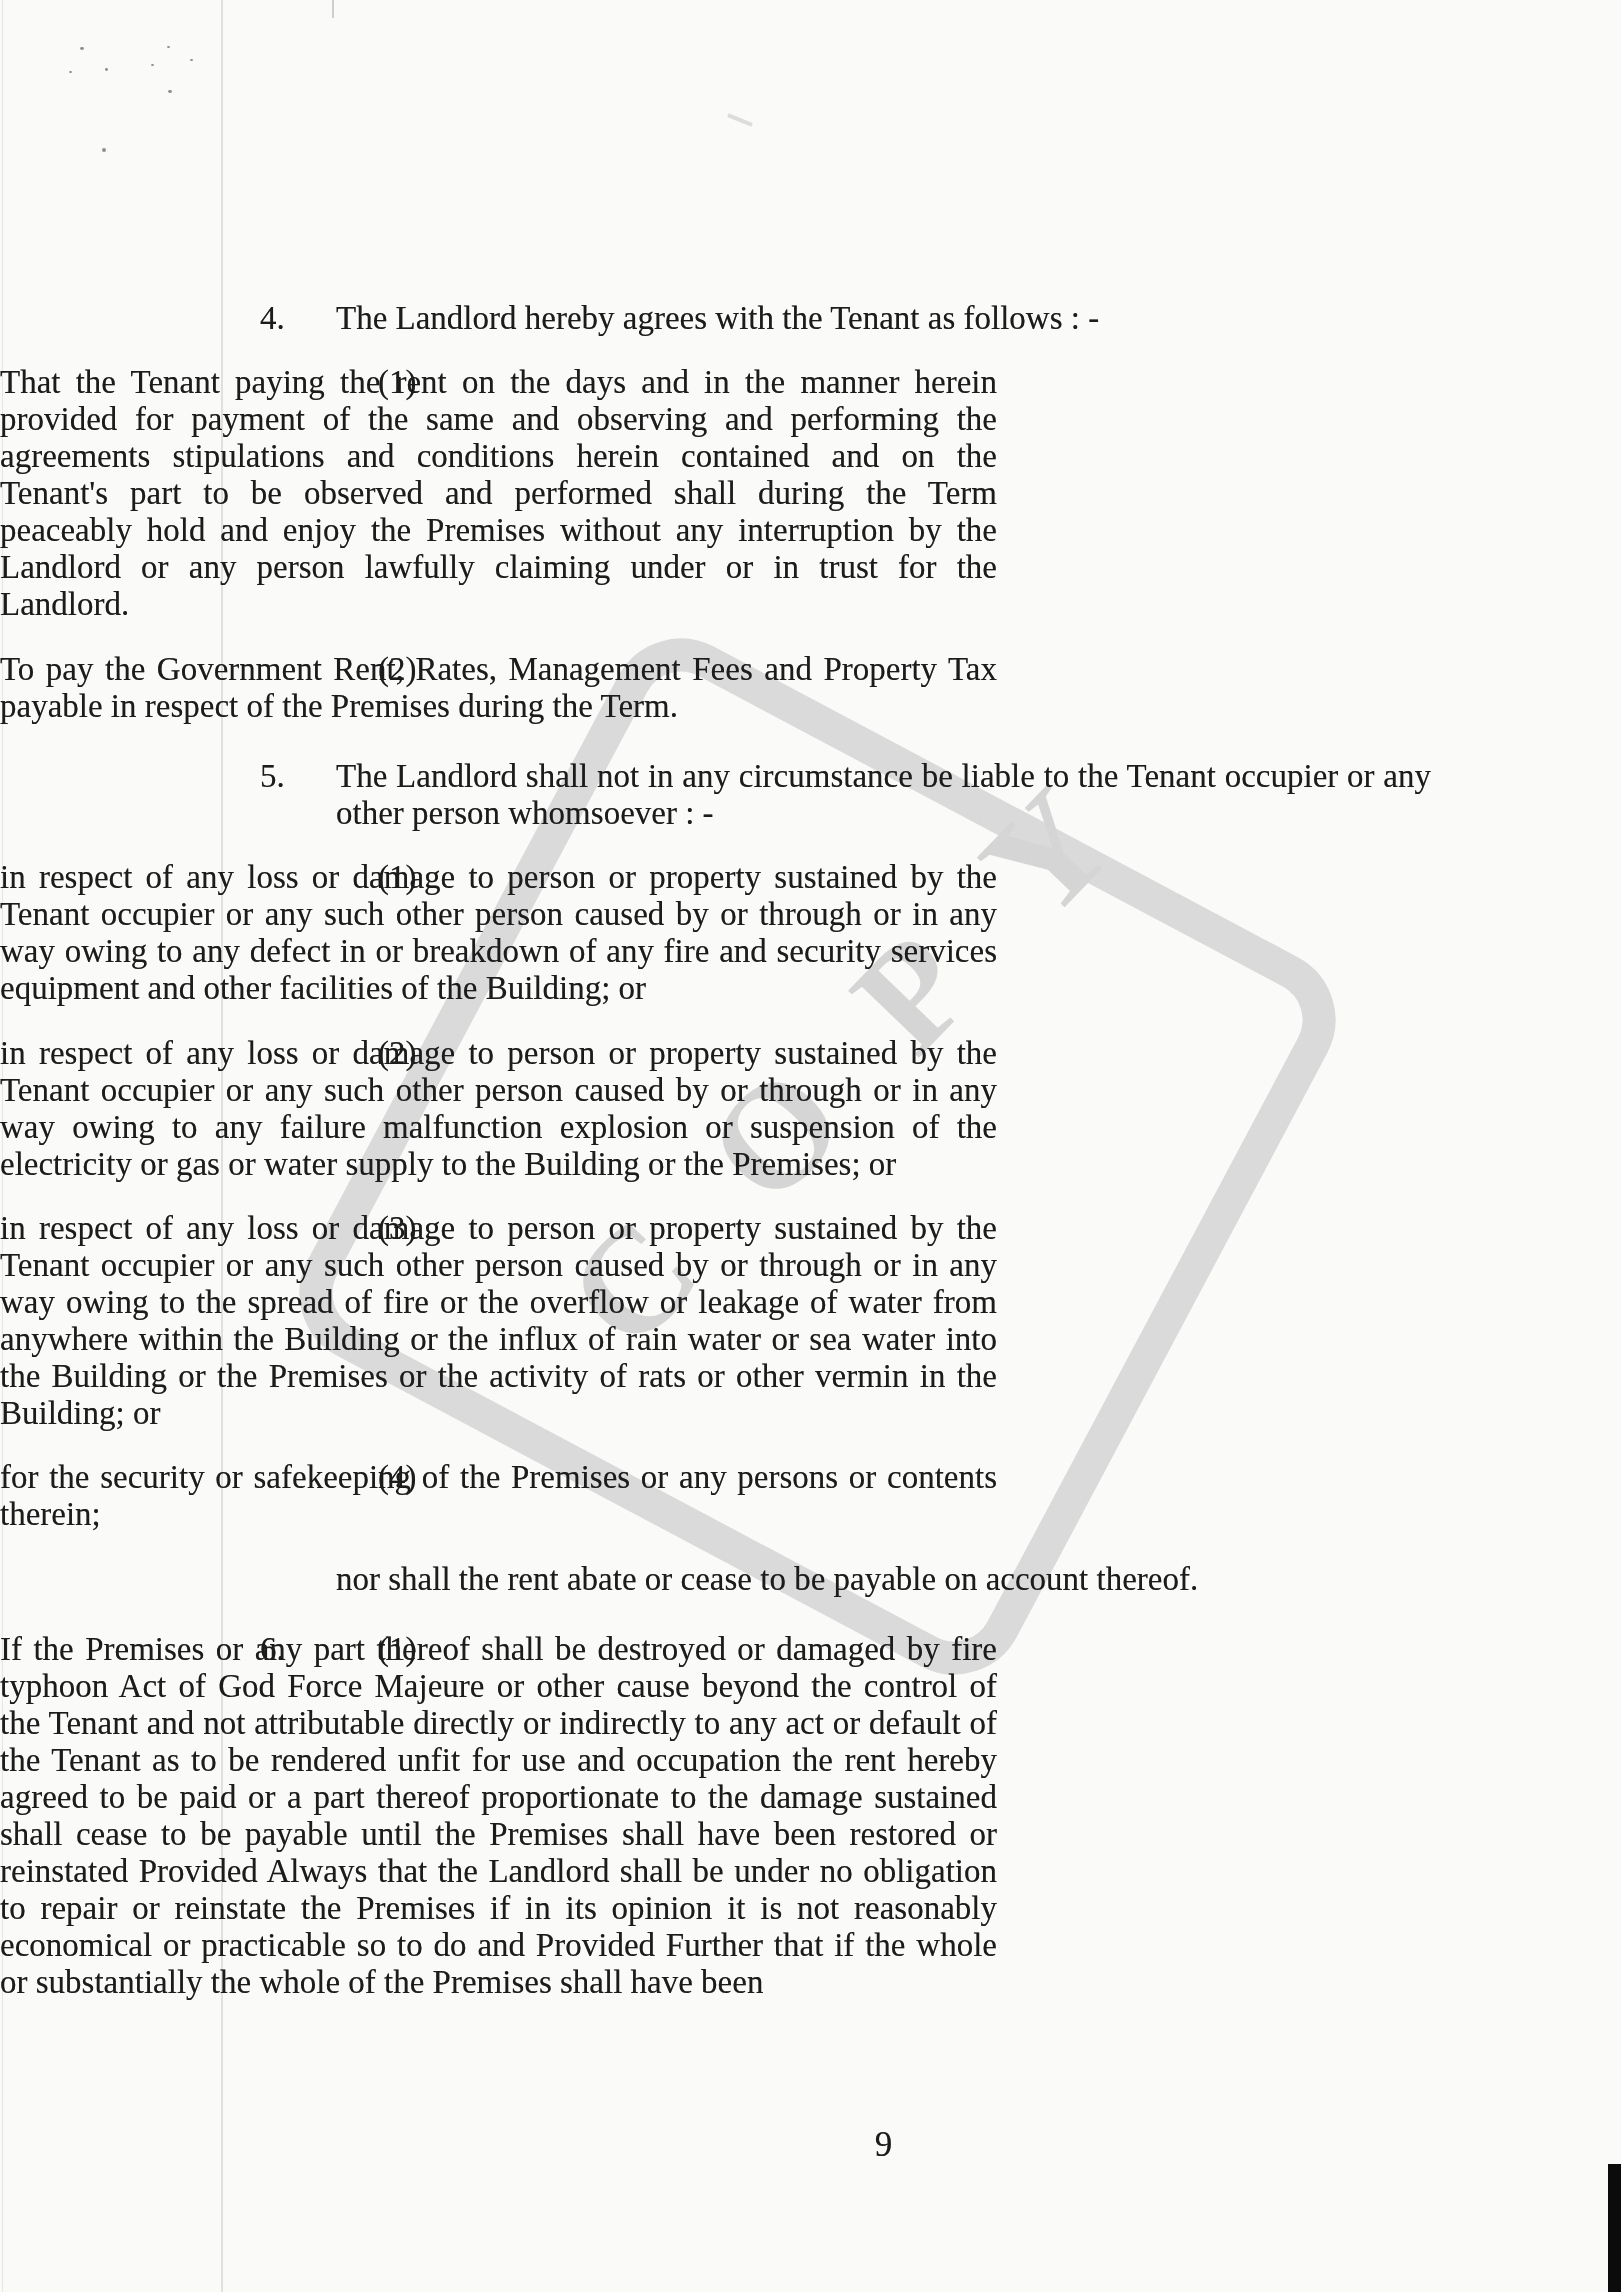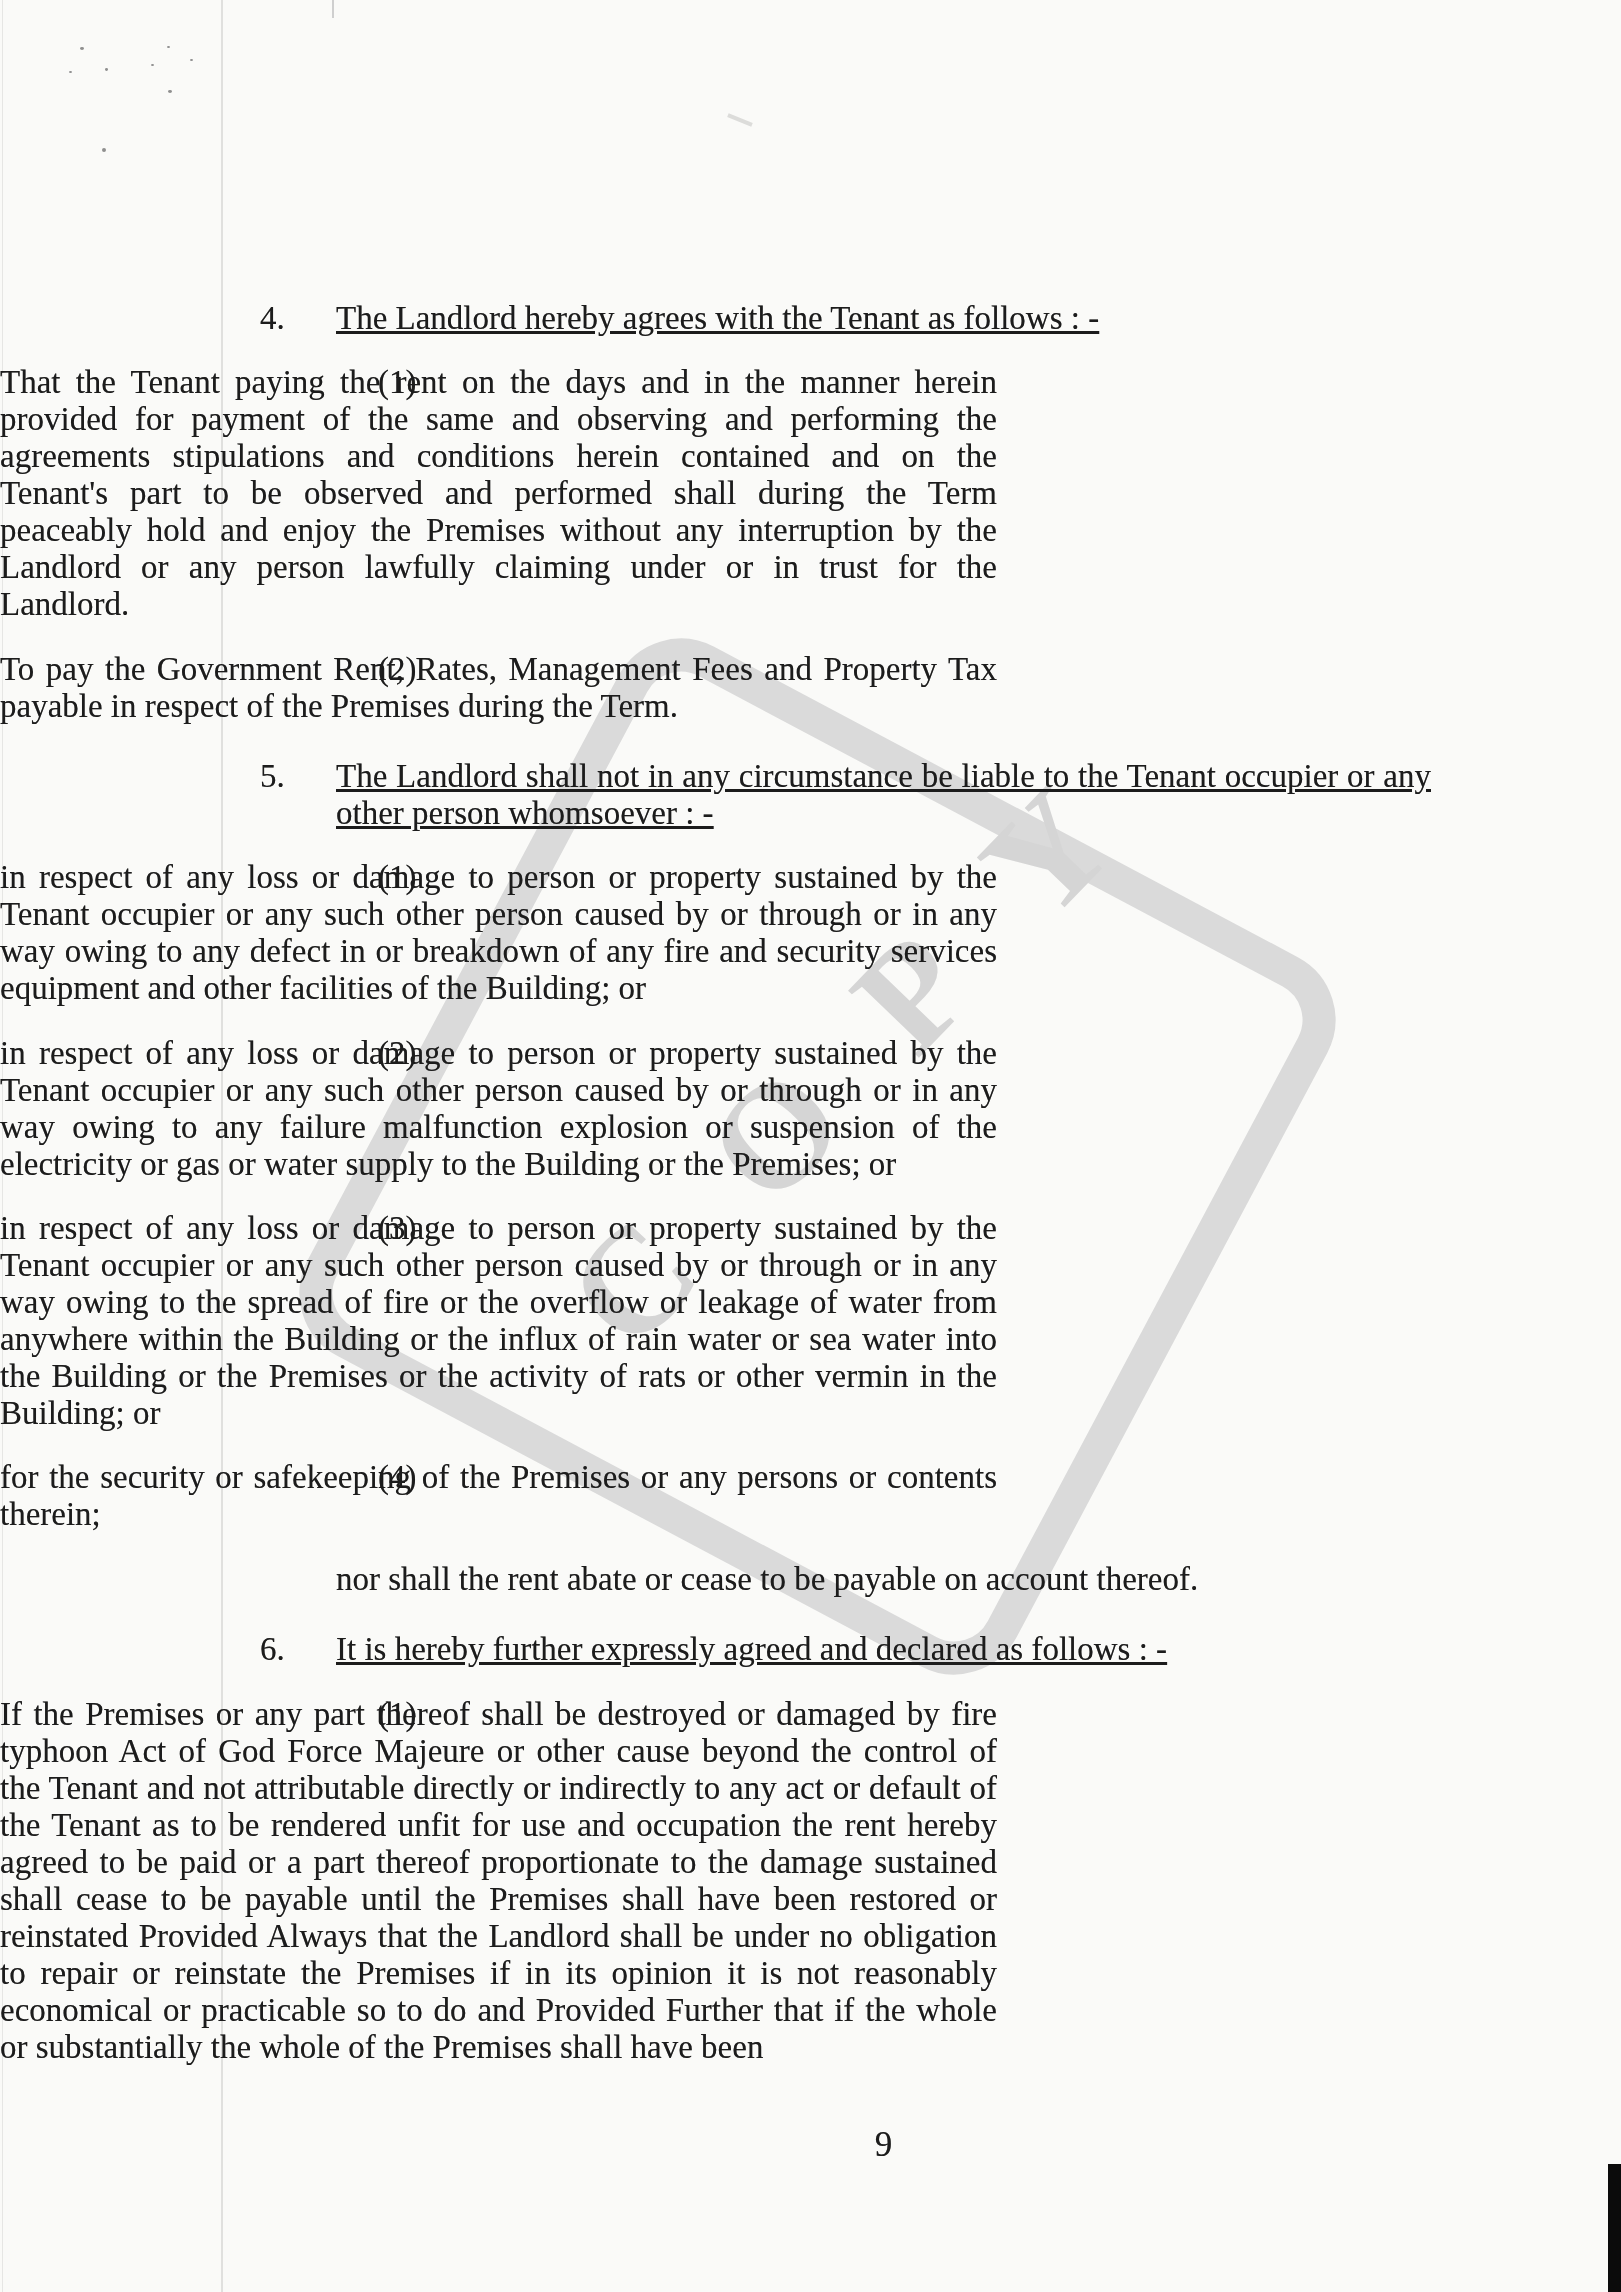--- a/index.html
+++ b/index.html
@@ -55,21 +55,21 @@
   .content{
     position:absolute;left:0;top:300px;width:1621px;
     z-index:3;
     font-size:33px;line-height:37px;
     text-shadow:0 0 0.6px rgba(20,20,20,0.5);
   }
   .clause{position:relative;margin-top:33px;}
   .clause:first-child{margin-top:0;}
   .sub{position:relative;margin-top:27.4px;}
   .cnum{position:absolute;left:260px;top:0;}
-  .ctext{margin-left:336px;width:1095px;text-align:justify;text-decoration:underline;}
+  .ctext{margin-left:336px;width:1095px;text-align:justify;}
   .snum{position:absolute;left:378px;top:0;}
   .stext{width:997px;text-align:justify;}
   .cont{margin-left:336px;width:1095px;margin-top:28px;text-align:justify;}
   .page-number{
     position:absolute;left:336px;top:2125px;width:1095px;
     text-align:center;font-size:35px;z-index:3;
     text-shadow:0 0 0.6px rgba(20,20,20,0.5);
   }
 </style>
 </head>
@@ -126,21 +126,20 @@
       <div class="stext">in respect of any loss or damage to person or property sustained by the Tenant occupier or any such other person caused by or through or in any way owing to the spread of fire or the overflow or leakage of water from anywhere within the Building or the influx of rain water or sea water into the Building or the Premises or the activity of rats or other vermin in the Building; or</div>
     </div>
     <div class="sub">
       <span class="snum">(4)</span>
       <div class="stext">for the security or safekeeping of the Premises or any persons or contents therein;</div>
     </div>
     <div class="cont">nor shall the rent abate or cease to be payable on account thereof.</div>
 
     <div class="clause">
       <span class="cnum">6.</span>
-      <div class="ctext">It is hereby further expressly agreed and declared as follows : -</div>
     </div>
     <div class="sub">
       <span class="snum">(1)</span>
       <div class="stext">If the Premises or any part thereof shall be destroyed or damaged by fire typhoon Act of God Force Majeure or other cause beyond the control of the Tenant and not attributable directly or indirectly to any act or default of the Tenant as to be rendered unfit for use and occupation the rent hereby agreed to be paid or a part thereof proportionate to the damage sustained shall cease to be payable until the Premises shall have been restored or reinstated Provided Always that the Landlord shall be under no obligation to repair or reinstate the Premises if in its opinion it is not reasonably economical or practicable so to do and Provided Further that if the whole or substantially the whole of the Premises shall have been</div>
     </div>
 
   </div>
 
   <div class="page-number">9</div>
 

